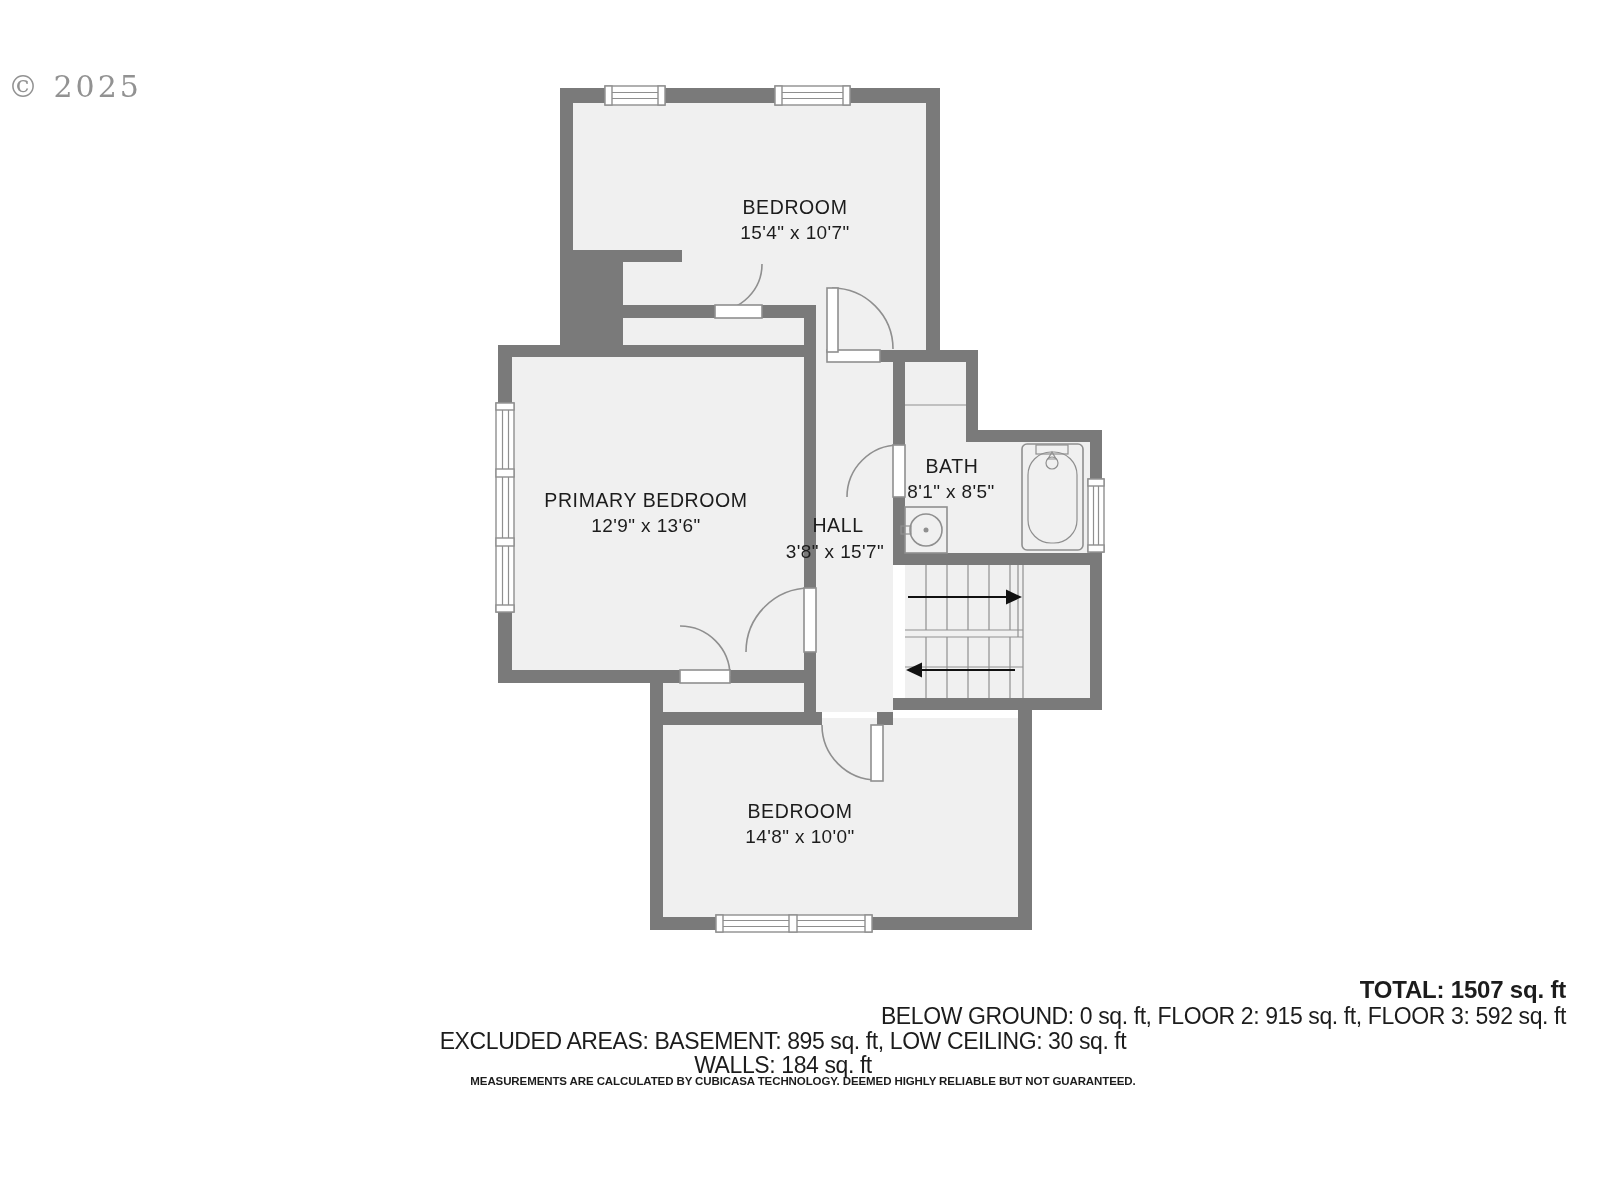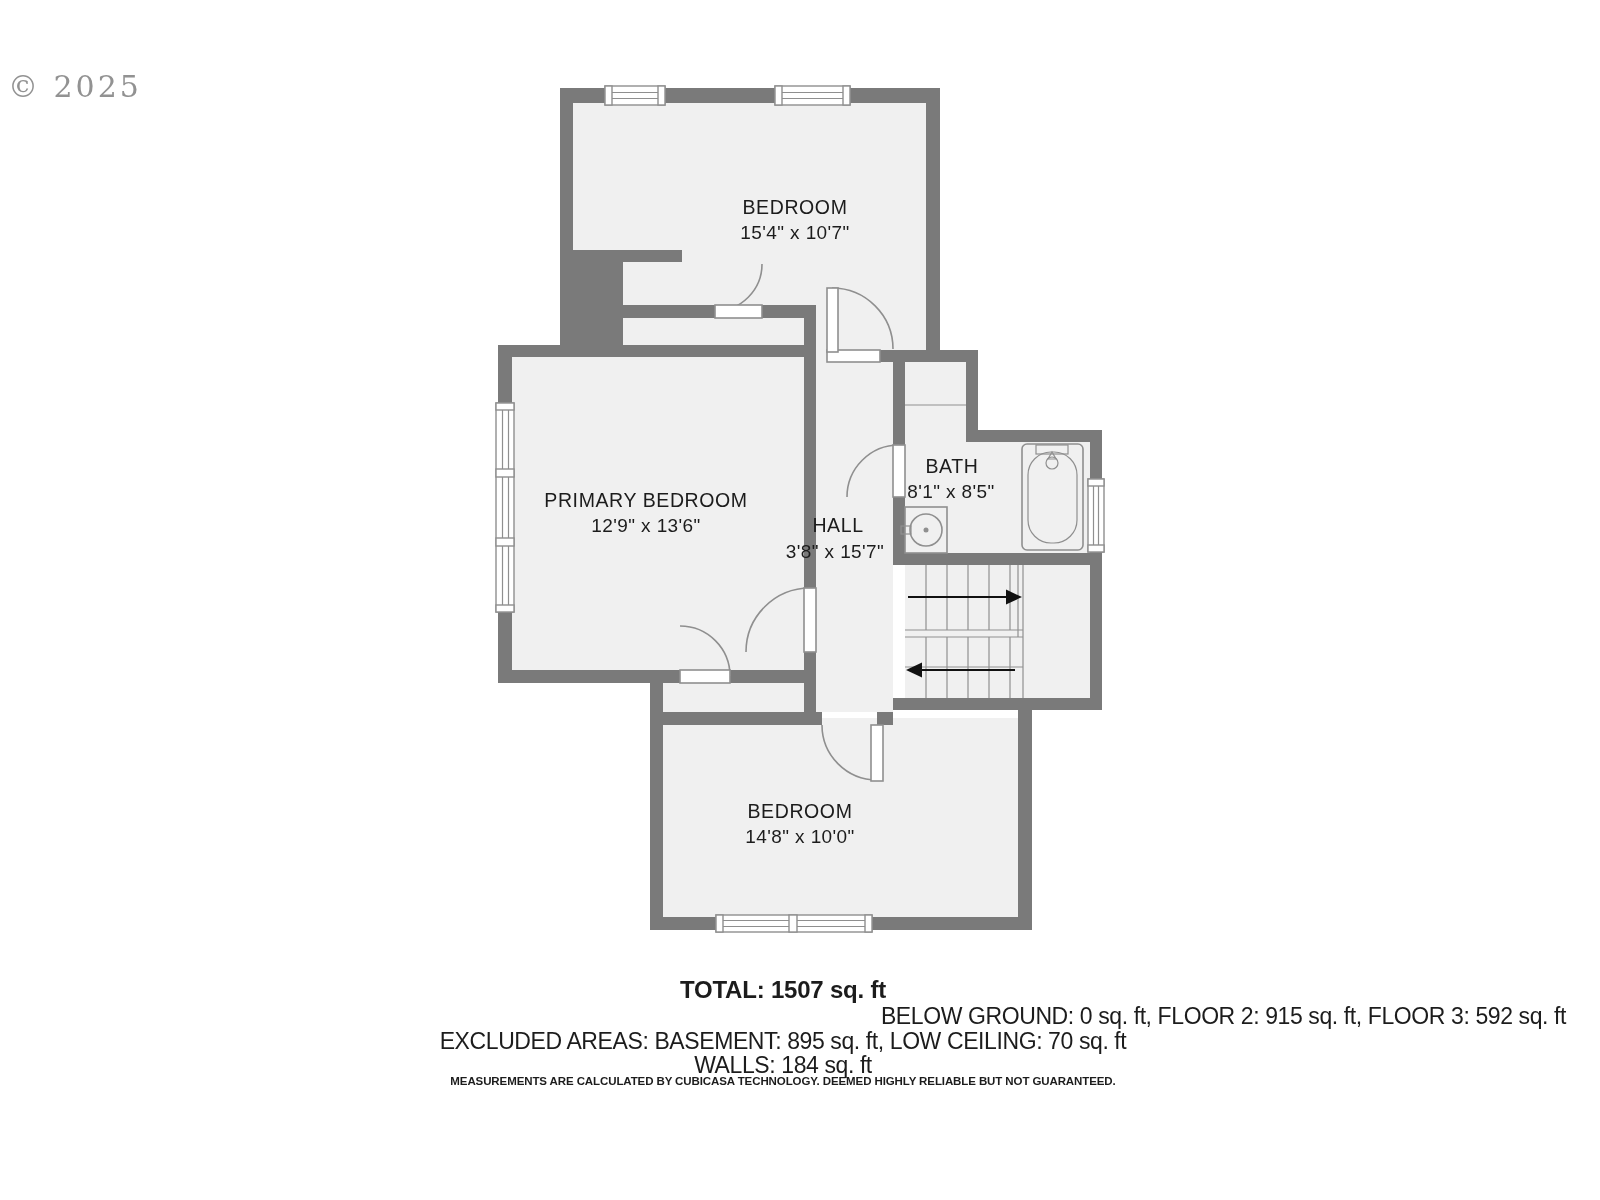--- a/index.html
+++ b/index.html
@@ -10,25 +10,25 @@
     --watermark:#8d8d8d;
   }
   html,body{margin:0;padding:0;background:#ffffff;}
   body{width:1600px;height:1200px;position:relative;overflow:hidden;
        font-family:"Liberation Sans", sans-serif;color:var(--ink);}
   .plan-svg{position:absolute;left:0;top:0;}
   .room-label{font-family:"Liberation Sans", sans-serif;font-size:19.5px;letter-spacing:.6px;fill:var(--ink);}
   .room-dims{font-family:"Liberation Sans", sans-serif;font-size:19px;letter-spacing:.4px;fill:var(--ink);}
   .watermark{font-family:"DejaVu Serif", serif;font-size:30px;letter-spacing:3px;fill:var(--watermark);opacity:.95;}
   .footer{position:absolute;left:0;width:1566px;text-align:center;}
-  .footer-total{top:976px;font-size:24px;font-weight:bold;letter-spacing:-0.2px;}
+  .footer-total{top:976px;font-size:24px;font-weight:bold;letter-spacing:-0.2px;text-align:right;}
   .footer-line2{top:1003px;font-size:23px;letter-spacing:-0.4px;text-align:right;}
   .footer-line3{top:1028px;font-size:23px;letter-spacing:-0.4px;}
   .footer-line4{top:1052px;font-size:23px;letter-spacing:-0.4px;}
-  .footer-disclaimer{top:1075px;font-size:11.5px;font-weight:bold;letter-spacing:-0.1px;}
+  .footer-disclaimer{top:1075px;font-size:11.5px;font-weight:bold;letter-spacing:-0.1px;padding-left:20px;}
   .wall{fill:var(--wall);}
   .floor{fill:var(--floor);}
   .thin{stroke:var(--line);stroke-width:1.6;fill:none;}
   .thin2{stroke:var(--line);stroke-width:1.2;fill:none;}
   .leaf{fill:#ffffff;stroke:var(--line);stroke-width:1.6;}
   .winbox{fill:#ffffff;stroke:var(--line);stroke-width:1.4;}
   .arrowline{stroke:#111;stroke-width:1.8;fill:none;}
   .arrowhead{fill:#111;}
 </style>
 </head>
@@ -204,15 +204,15 @@
     <text class="room-label" x="952" y="473">BATH</text>
     <text class="room-dims" x="951" y="498">8'1" x 8'5"</text>
 
     <text class="room-label" x="800" y="818">BEDROOM</text>
     <text class="room-dims" x="800" y="843">14'8" x 10'0"</text>
   </g>
 </svg>
 
 <div class="footer footer-total">TOTAL: 1507 sq. ft</div>
 <div class="footer footer-line2">BELOW GROUND: 0 sq. ft, FLOOR 2: 915 sq. ft, FLOOR 3: 592 sq. ft</div>
-<div class="footer footer-line3">EXCLUDED AREAS: BASEMENT: 895 sq. ft, LOW CEILING: 70 sq. ft</div>
+<div class="footer footer-line3">EXCLUDED AREAS: BASEMENT: 895 sq. ft, LOW CEILING: 30 sq. ft</div>
 <div class="footer footer-line4">WALLS: 184 sq. ft</div>
 <div class="footer footer-disclaimer">MEASUREMENTS ARE CALCULATED BY CUBICASA TECHNOLOGY. DEEMED HIGHLY RELIABLE BUT NOT GUARANTEED.</div>
 
 </body></html>

